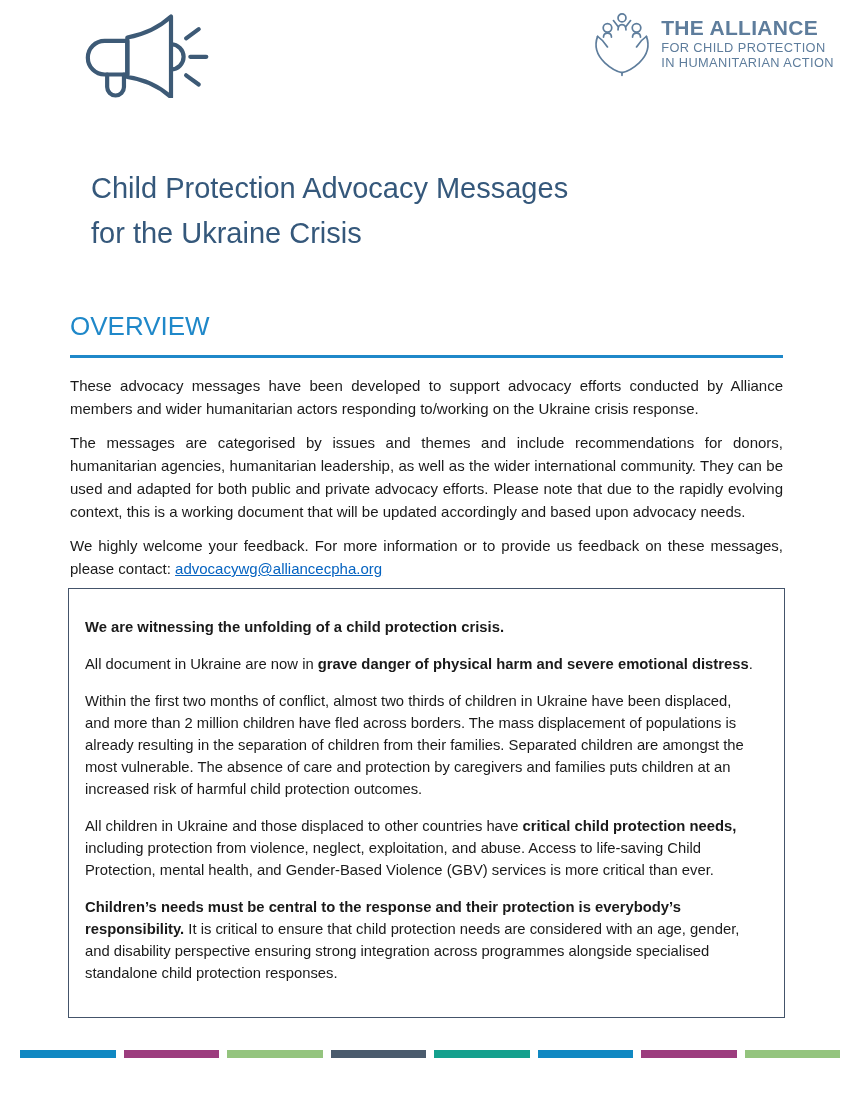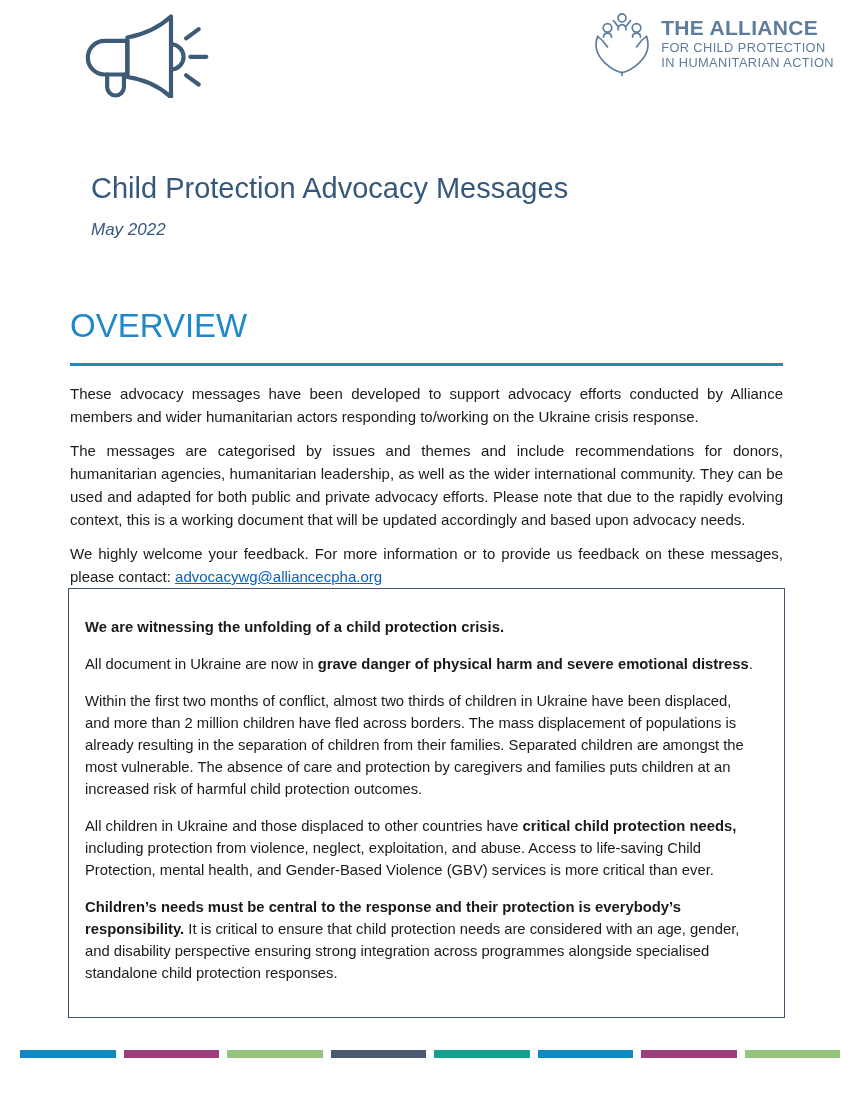--- a/index.html
+++ b/index.html
@@ -19,21 +19,21 @@
   .logo-line1{ font-size:21px; font-weight:700; letter-spacing:.3px; line-height:24px; }
   .logo-line2,.logo-line3{ font-size:12.8px; font-weight:400; letter-spacing:.4px; line-height:15px; }
 
   
   .title-block{ position:absolute; left:70px; top:166px; width:713px;margin-left:21px; }
   .title-line{ font-size:29px; font-weight:400; color:var(--title,#35587b); line-height:45px; }
   .doc-date{ font-size:17px; font-style:italic; color:var(--title,#35587b); margin-top:9px; }
 
   
   .content{ position:absolute; left:70px; top:310px; width:713px; }
-  .overview-heading{ font-size:33px; font-weight:400; color:var(--accent,#1f88c9); line-height:32px; margin-bottom:21px; }
+  .overview-heading{ font-size:26px; font-weight:400; color:var(--accent,#1f88c9); line-height:32px; margin-bottom:13px; }
   .heading-rule{ height:3px; background:var(--accent,#1f88c9); margin-bottom:16px; }
   .content p{ font-size:15px; line-height:23px; text-align:justify; margin-bottom:11px; }
   .email-link{ color:var(--link,#0563c1); font-weight:400; text-decoration:underline; cursor:pointer; }
 
   
   .callout-box{
     position:absolute; left:68px; top:588px; width:717px; height:430px;
     border:1.4px solid var(--boxborder,#44546a); background:#fff;
     padding:27px 28px 0 16px; overflow:hidden;
   }
@@ -89,21 +89,21 @@
     </svg>
     <div class="logo-text">
       <div class="logo-line1">THE ALLIANCE</div>
       <div class="logo-line2">FOR CHILD PROTECTION</div>
       <div class="logo-line3">IN HUMANITARIAN ACTION</div>
     </div>
   </div>
 
   <div class="title-block">
     <div class="title-line">Child Protection Advocacy Messages</div>
-    <div class="doc-date">May 2022</div>
+    <div class="title-line">for the Ukraine Crisis</div>
   </div>
 
   <div class="content">
     <div class="overview-heading">OVERVIEW</div>
     <div class="heading-rule"></div>
     <p>These advocacy messages have been developed to support advocacy efforts conducted by Alliance members and wider humanitarian actors responding to/working on the Ukraine crisis response.</p>
     <p>The messages are categorised by issues and themes and include recommendations for donors, humanitarian agencies, humanitarian leadership, as well as the wider international community. They can be used and adapted for both public and private advocacy efforts. Please note that due to the rapidly evolving context, this is a working document that will be updated accordingly and based upon advocacy needs.</p>
     <p><span>We highly welcome your feedback. For more information or to provide us feedback on these messages, please contact: </span><a class="email-link">advocacywg@alliancecpha.org</a></p>
   </div>
 

